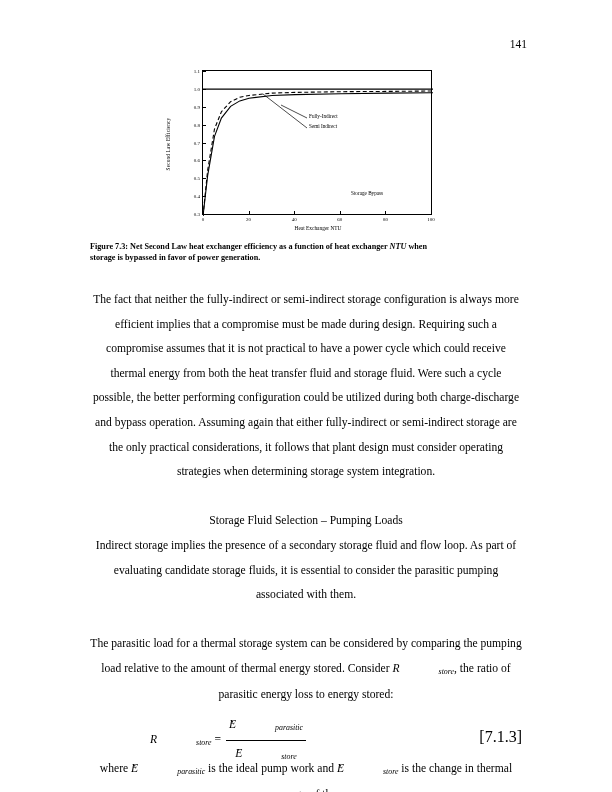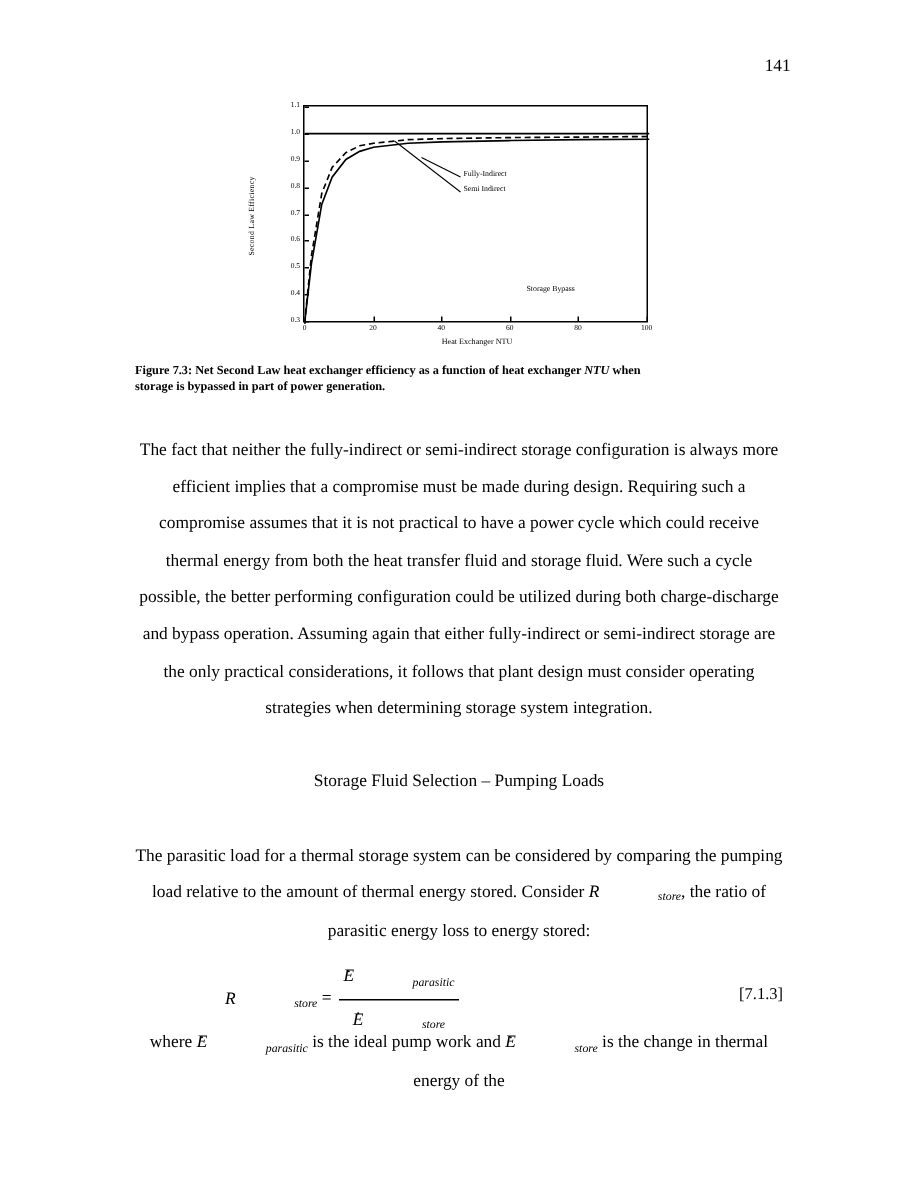--- a/index.html
+++ b/index.html
@@ -158,21 +158,21 @@
     position: absolute;
     left: 60px;
     top: 0;
     font-style: italic;
     font-size: 11.6px;
   }
   .eq-num {
     position: absolute;
     right: 0;
     top: 12px;
-    font-size: 11px;
+    font-size: 16px;
   }
   .frac {
     display: inline-block;
     vertical-align: middle;
     text-align: center;
     margin: 0 2px;
   }
   .frac .num {
     display: block;
     border-bottom: 1px solid #000;
@@ -302,32 +302,33 @@
           <span>Heat Exchanger NTU</span>
         </div>
       </div>
     </div>
 
     <div class="figcaption">
       <span>Figure 7.3:</span>
       <span>Net Second Law heat exchanger efficiency as a function of heat exchanger</span>
       <span class="ital">NTU</span>
       <span>when</span><br>
-      <span>storage is bypassed in part of power generation.</span>
+      <span>storage is bypassed in favor of power generation.</span>
     </div>
   </div>
 
   <div class="body">
 
     <p>The fact that neither the fully-indirect or semi-indirect storage configuration is always more efficient implies that a compromise must be made during design.  Requiring such a compromise assumes that it is not practical to have a power cycle which could receive thermal energy from both the heat transfer fluid and storage fluid.   Were such a cycle possible, the better performing configuration could be utilized during both charge-discharge and bypass operation.  Assuming again that either fully-indirect or semi-indirect storage are the only practical considerations, it follows that plant design must consider operating strategies when determining storage system integration.</p>
 
     <div class="spacer"></div>
 
     <p class="heading">Storage Fluid Selection – Pumping Loads</p>
 
+    <p>Indirect storage implies the presence of a secondary storage fluid and flow loop.  As part of evaluating candidate storage fluids, it is essential to consider the parasitic pumping associated with them.</p>
 
     <div class="spacer"></div>
 
     <p><span>The parasitic load for a thermal storage system can be considered by comparing the pumping load relative to the amount of thermal energy stored.  Consider </span><span class="ital"><span>R</span><sub>store</sub></span><span>, the ratio of parasitic energy loss to energy stored:</span></p>
 
     <div class="eq-row">
       <div class="eq-body">
         <span class="ital"><span>R</span><sub>store</sub></span>
         <span style="font-style:normal">=</span>
         <span class="frac">

